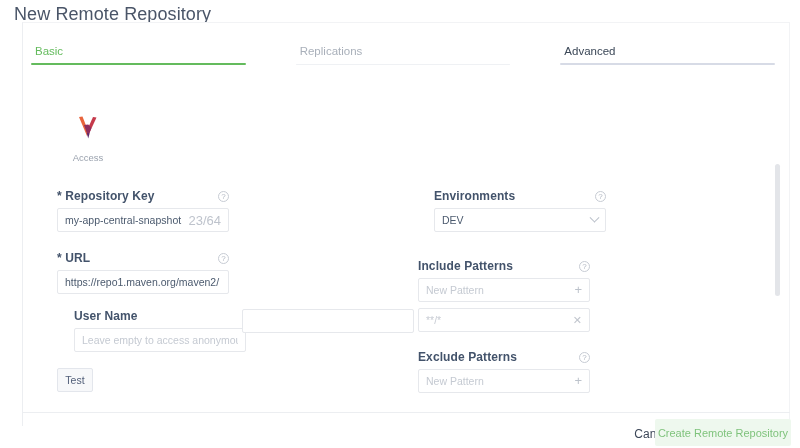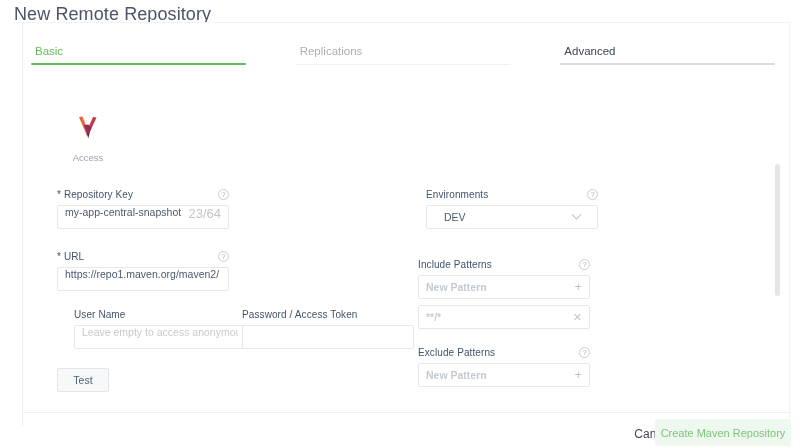--- a/index.html
+++ b/index.html
@@ -94,22 +94,22 @@
     margin-top: 3px;
     font-size: 9.5px;
     color: #9aa2ae;
   }
 
   
   .col-left  { position: absolute; left: 34px; top: 0; width: 330px; }
   .col-right { position: absolute; left: 395px; top: 0; width: 340px; }
 
   .field-label {
-    font-size: 10px;
-    font-weight: normal;
+    font-size: 12px;
+    font-weight: bold;
     color: #43536b;
     letter-spacing: .1px;
   }
   .field-label .req { color: #43536b; }
   .label-row {
     display: flex; align-items: center;
     justify-content: space-between;
     width: 172px;
     margin-bottom: 5px;
   }
@@ -127,49 +127,49 @@
   }
 
   .input {
     width: 172px; height: 24px;
     border: 1px solid #e6e8ec;
     border-radius: 2px;
     background: #fff;
     font-size: 10.5px;
     color: #4b5a6e;
     padding: 0 7px;
-    display: flex; align-items: flex-start;
+    display: flex; align-items: center;
     position: relative;
     cursor: text;
   }
   .input .val { flex: 1 1 auto; overflow: hidden; white-space: nowrap; }
   .input .placeholder { color: #c5cad2; }
   .input .counter { font-size: 13px; color: #bec3cc; }
 
   .select {
     width: 172px; height: 24px;
     border: 1px solid #e6e8ec;
     border-radius: 2px;
     background: #fff;
     font-size: 10.5px;
     color: #4b5a6e;
-    padding: 0 17px;
+    padding: 0 7px;
     display: flex; align-items: center;
     justify-content: space-between;
     cursor: pointer;
   }
   .chev {
     width: 7px; height: 7px;
     border-right: 1.3px solid #b9bfc9;
     border-bottom: 1.3px solid #b9bfc9;
     transform: rotate(45deg) translate(-2px,-2px);
   }
 
   .btn-test {
-    width: 52px; height: 24px;
+    width: 36px; height: 24px;
     border: 1px solid #e3e6ec;
     border-radius: 2px;
     background: #f7f8fa;
     font-size: 10.5px;
     color: #53607a;
     cursor: pointer;
   }
 
   
   .section-head {
@@ -191,21 +191,21 @@
     width: 172px; height: 24px;
     border: 1px solid #e6e8ec;
     border-radius: 2px;
     background: #fff;
     font-size: 10.5px;
     padding: 0 7px;
     display: flex; align-items: center;
     justify-content: space-between;
     cursor: text;
   }
-  .pattern-input .pv { color: #c5cad2; font-weight: bold; }
+  .pattern-input .pv { color: #c5cad2; }
   .pattern-input .pv.filled { color: #c8ccd4; }
   .plus-icon { color: #bcc2cb; font-size: 13px; line-height: 10px; cursor: pointer; }
   .x-icon { color: #c0c5cd; font-size: 11px; line-height: 10px; cursor: pointer; }
 
   
   .footer-divider {
     position: absolute;
     left: 22px; top: 412px;
     width: 768px; height: 1px;
     background: #eceef1;
@@ -304,37 +304,34 @@
       <div style="position:absolute; left:17px; top:230px;">
         <div class="label-row">
           <span class="field-label">User Name</span>
         </div>
         <div class="input">
           <span class="val placeholder">Leave empty to access anonymously</span>
         </div>
       </div>
 
       <div style="position:absolute; left:185px; top:230px;">
-        <div class="label-row">
-          <span class="field-label">Password / Access Token</span>
-        </div>
         <div class="input">
           <span class="val placeholder"></span>
         </div>
       </div>
 
       <div style="position:absolute; left:0; top:289px;">
         <button class="btn-test">Test</button>
       </div>
 
     </div>
 
     <div class="col-right">
 
-      <div style="position:absolute; left:8px; top:110px;">
+      <div style="position:absolute; left:16px; top:110px;">
         <div class="label-row">
           <span class="field-label">Environments</span>
           <span class="help-icon">?</span>
         </div>
         <div class="select">
           <span>DEV</span>
           <span class="chev"></span>
         </div>
       </div>
 
@@ -366,13 +363,13 @@
           </div>
         </div>
       </div>
 
     </div>
   </div>
 </div>
 
 <div class="footer-divider"></div>
 <button class="btn-cancel">Cancel</button>
-<button class="btn-create">Create Maven Repository</button>
+<button class="btn-create">Create Remote Repository</button>
 
 </body></html>

